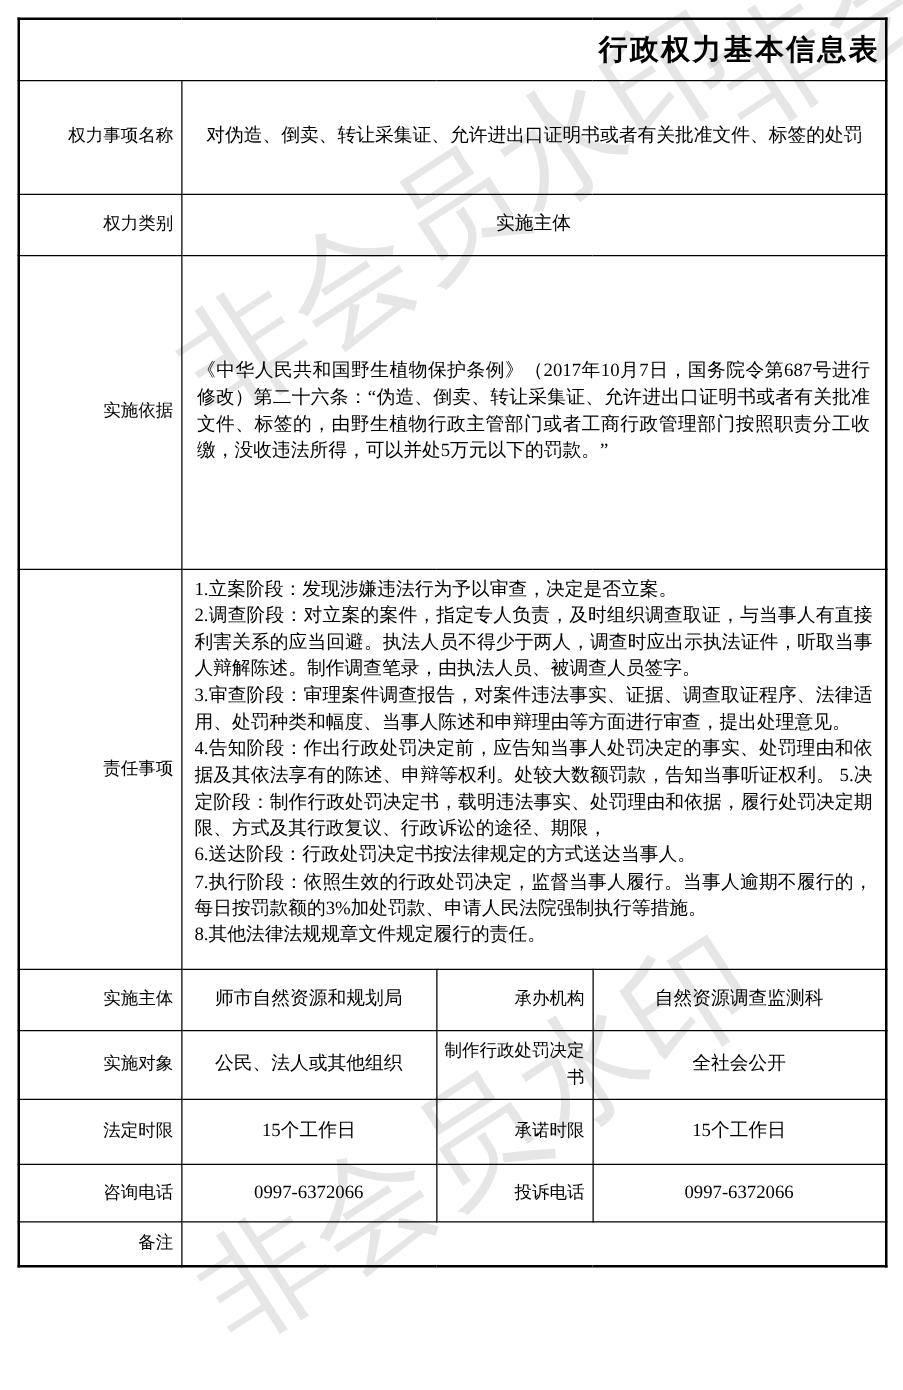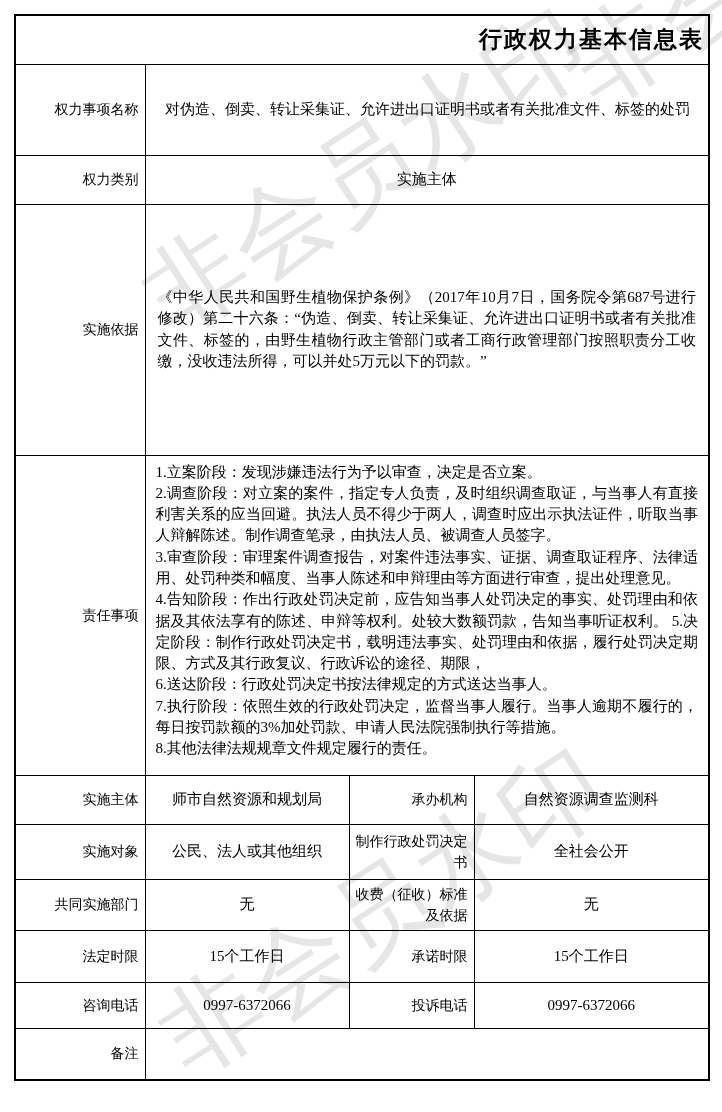--- a/index.html
+++ b/index.html
@@ -68,21 +68,21 @@
   tr.r-title  { height: 49px; }
   tr.r-name   { height: 91px; }
   tr.r-cat    { height: 49px; }
   tr.r-basis  { height: 251px; }
   tr.r-duty   { height: 320px; }
   tr.r-4a     { height: 49px; padding-left: 32px; }
   tr.r-4b     { height: 55px; font-family: Liberation Serif, serif; }
   tr.r-4c     { height: 51px; }
   tr.r-4d     { height: 52px; margin-left: 32px; }
   tr.r-4e     { height: 46px; }
-  tr.r-remark { height: 52px; }
+  tr.r-remark { height: 36px; }
 
   .watermark {
     position: absolute;
     z-index: 10;
     width: 520px;
     height: 110px;
     line-height: 110px;
     font-size: 100px;
     letter-spacing: 1px;
     color: #e6e6e6;
@@ -139,26 +139,20 @@
       <td>师市自然资源和规划局</td>
       <td class="label-cell">承办机构</td>
       <td>自然资源调查监测科</td>
     </tr>
     <tr class="r-4b">
       <td class="label-cell">实施对象</td>
       <td>公民、法人或其他组织</td>
       <td class="label-cell">制作行政处罚决定书</td>
       <td>全社会公开</td>
     </tr>
-    <tr class="r-4c">
-      <td class="label-cell">共同实施部门</td>
-      <td>无</td>
-      <td class="label-cell">收费（征收）标准及依据</td>
-      <td>无</td>
-    </tr>
     <tr class="r-4d">
       <td class="label-cell">法定时限</td>
       <td>15个工作日</td>
       <td class="label-cell">承诺时限</td>
       <td>15个工作日</td>
     </tr>
     <tr class="r-4e">
       <td class="label-cell">咨询电话</td>
       <td>0997-6372066</td>
       <td class="label-cell">投诉电话</td>

